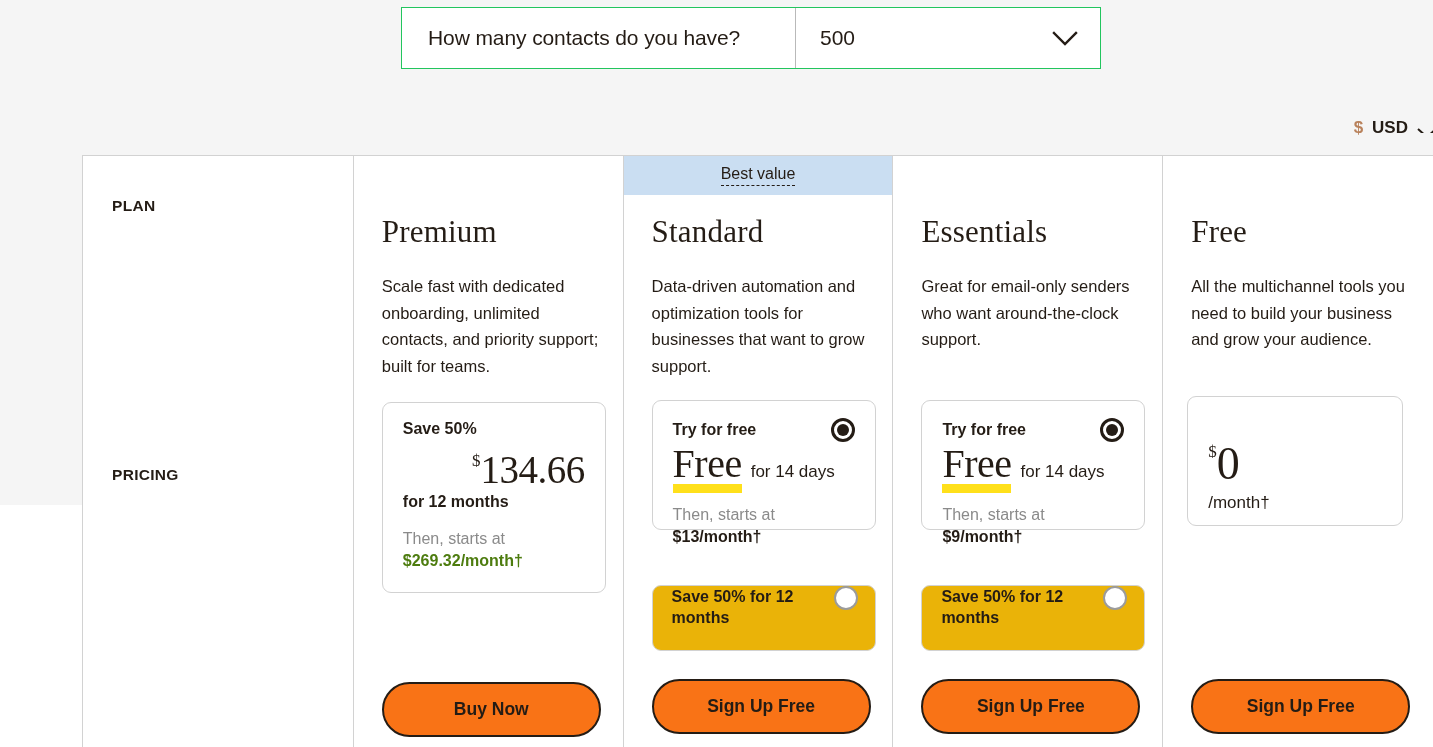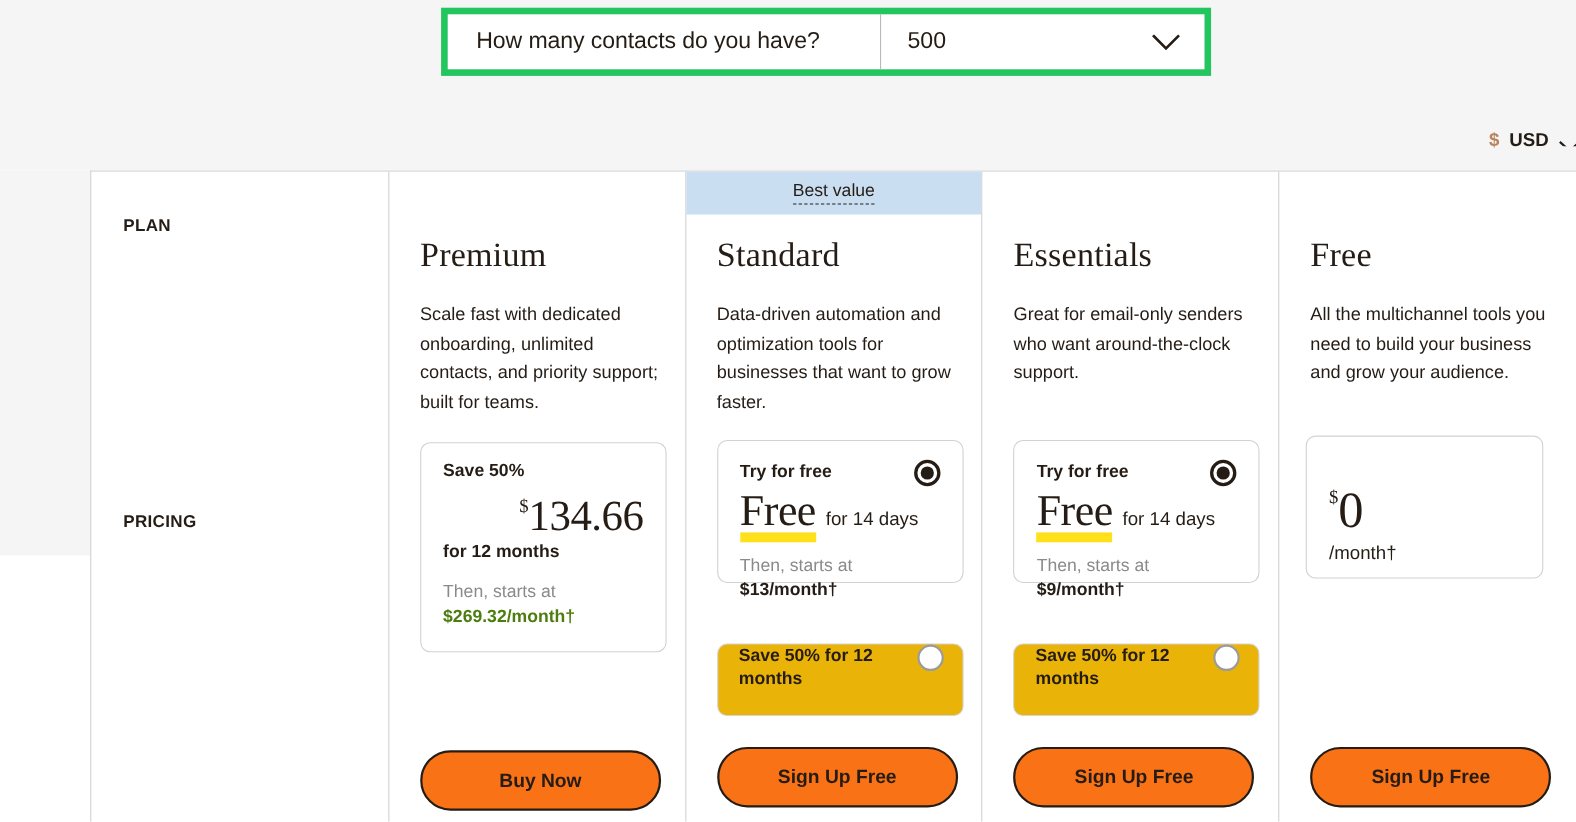--- a/index.html
+++ b/index.html
@@ -21,21 +21,21 @@
     position: absolute; left: 0; top: 155px; width: 82px; height: 350px;
     background: #f5f5f5;
   }
 
   
   .contacts-bar {
     position: absolute; left: 401px; top: 7px;
     width: 700px; height: 62px;
     display: flex;
     background: #ffffff;
-    border: 6px solid #22c55e;
+    border: 1px solid #22c55e;
     box-sizing: border-box;
   }
   .contacts-label {
     flex: 0 0 394px;
     display: flex; align-items: center;
     padding-left: 26px;
     font-size: 21px; color: #241c15;
     border-right: 1px solid #b9b9b9;
     box-sizing: border-box;
     letter-spacing: -0.1px;
@@ -290,21 +290,21 @@
       </div>
 
       <button class="cta cta-premium">Buy Now</button>
     </div>
 
     <div class="col col-plan">
       <div class="best-banner">
         <span>Best value</span>
       </div>
       <div class="plan-name">Standard</div>
-      <div class="plan-desc">Data-driven automation and optimization tools for businesses that want to grow faster.</div>
+      <div class="plan-desc">Data-driven automation and optimization tools for businesses that want to grow support.</div>
 
       <div class="price-card card-trial">
         <div class="card-pad">
           <div class="trial-head">
             <span class="trial-label">Try for free</span>
             <span class="radio on"></span>
           </div>
           <div class="free-line">
             <span class="free-word">Free</span>
             <span class="free-days">for 14 days</span>

